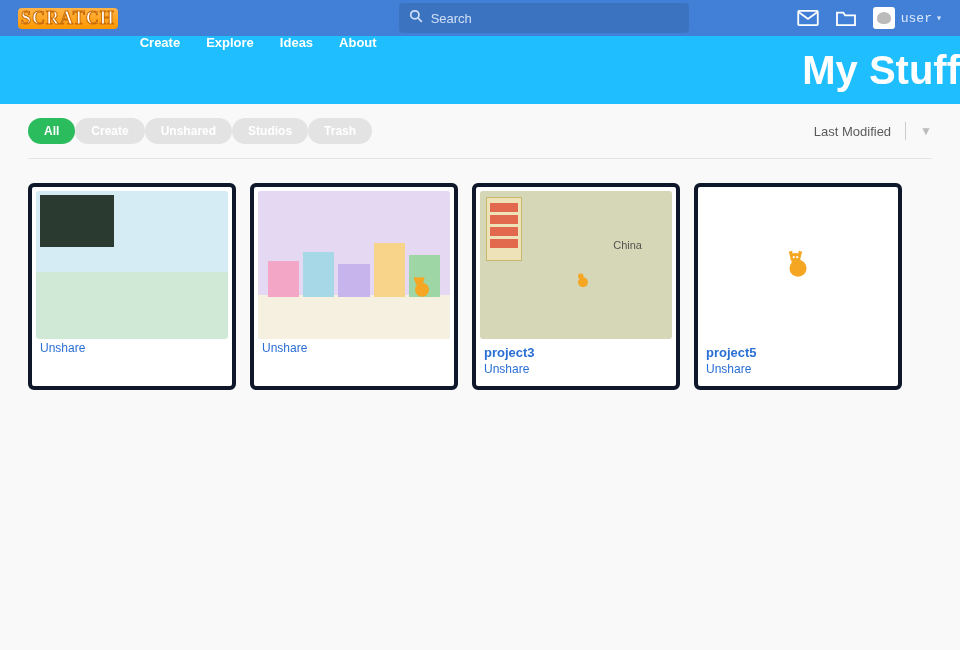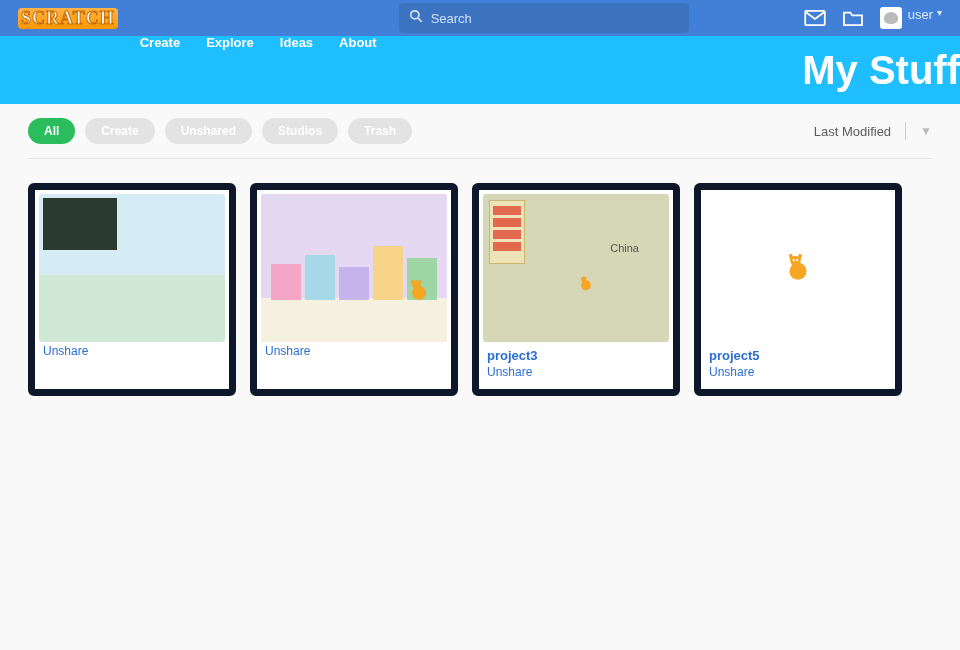--- a/index.html
+++ b/index.html
@@ -49,21 +49,21 @@
       border: none;
       outline: none;
       color: #000000;
       font-size: 13px;
       flex: 1;
       margin-left: 8px;
     }
     .searchbar input::placeholder { color: #cfe0f6; }
     .nav-spacer { flex: 1; }
     .nav-icon { margin-left: 16px; cursor: pointer; display: flex; align-items: center; }
-    .user-block { display: flex; align-items: flex-start; margin-left: 16px; cursor: pointer; }
+    .user-block { display: flex; align-items: center; margin-left: 16px; cursor: pointer; font-family: Liberation Mono, monospace; }
     .avatar {
       width: 22px; height: 22px;
       border-radius: 3px;
       background: #fff;
       display: inline-block;
       margin-right: 6px;
       position: relative;
       overflow: hidden;
     }
     .avatar::after{
@@ -79,21 +79,21 @@
       display:flex;align-items:center;justify-content:flex-end;
     }
     .banner h1 {
       color:#fff;
       font-size:40px;
       font-weight:800;
     }
     
     .content { padding: 14px 28px 0 28px; }
     .filter-row {
-      display:flex; gap:10px;
+      display:flex; 
       padding-bottom:14px;
     }
     .pill {
       padding: 6px 16px;
       border-radius: 14px;
       background:#e3e3e3;
       color:#fff;
       font-size:12px;
       font-weight:600;
       cursor:pointer;
@@ -104,21 +104,21 @@
     .sort-sep { width:1px;height:18px;background:#ccc;margin:0 14px;}
     .sort-chev { color:#bbb;font-size:12px;}
     hr.divider { border:none;border-top:1px solid #e4e4e4; }
     
     .grid {
       display:flex;flex-wrap:wrap;gap:14px;
       padding-top:24px;
     }
     .card {
       width:208px;
-      border:7px solid #0f172a;
+      border:4px solid #0f172a;
       border-radius:6px;
       background:#fff;
       padding:4px 4px 10px 4px;
       cursor:pointer;
     }
     .thumb {
       width:100%; height:148px;
       background:#ecf3f8;
       border-radius:3px;
       display:flex;align-items:center;justify-content:center;

